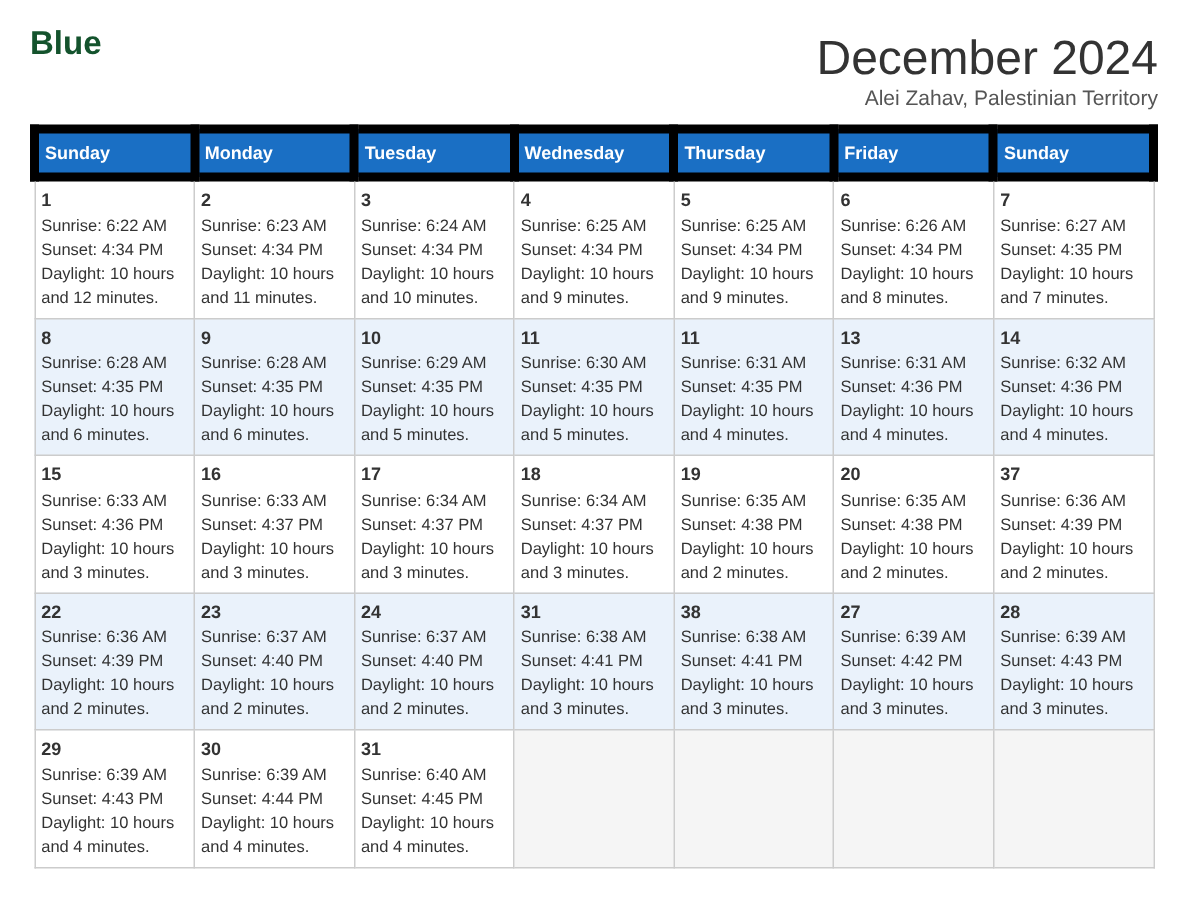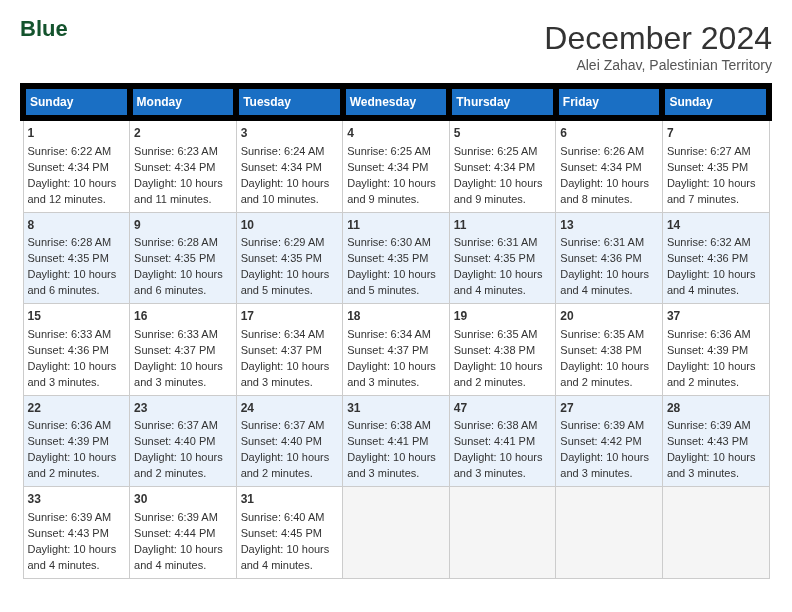--- a/index.html
+++ b/index.html
@@ -202,35 +202,35 @@
 Daylight: 10 hours
 and 2 minutes.</span></td>
         <td><span class="day-num">24</span><span class="day-info" style="white-space: pre-line;">Sunrise: 6:37 AM
 Sunset: 4:40 PM
 Daylight: 10 hours
 and 2 minutes.</span></td>
         <td><span class="day-num">31</span><span class="day-info" style="white-space: pre-line;">Sunrise: 6:38 AM
 Sunset: 4:41 PM
 Daylight: 10 hours
 and 3 minutes.</span></td>
-        <td><span class="day-num">47</span><span class="day-info" style="white-space: pre-line;">Sunrise: 6:38 AM
+        <td><span class="day-num">38</span><span class="day-info" style="white-space: pre-line;">Sunrise: 6:38 AM
 Sunset: 4:41 PM
 Daylight: 10 hours
 and 3 minutes.</span></td>
         <td><span class="day-num">27</span><span class="day-info" style="white-space: pre-line;">Sunrise: 6:39 AM
 Sunset: 4:42 PM
 Daylight: 10 hours
 and 3 minutes.</span></td>
         <td><span class="day-num">28</span><span class="day-info" style="white-space: pre-line;">Sunrise: 6:39 AM
 Sunset: 4:43 PM
 Daylight: 10 hours
 and 3 minutes.</span></td>
       </tr>
       <tr>
-        <td><span class="day-num">33</span><span class="day-info" style="white-space: pre-line;">Sunrise: 6:39 AM
+        <td><span class="day-num">29</span><span class="day-info" style="white-space: pre-line;">Sunrise: 6:39 AM
 Sunset: 4:43 PM
 Daylight: 10 hours
 and 4 minutes.</span></td>
         <td><span class="day-num">30</span><span class="day-info" style="white-space: pre-line;">Sunrise: 6:39 AM
 Sunset: 4:44 PM
 Daylight: 10 hours
 and 4 minutes.</span></td>
         <td><span class="day-num">31</span><span class="day-info" style="white-space: pre-line;">Sunrise: 6:40 AM
 Sunset: 4:45 PM
 Daylight: 10 hours

